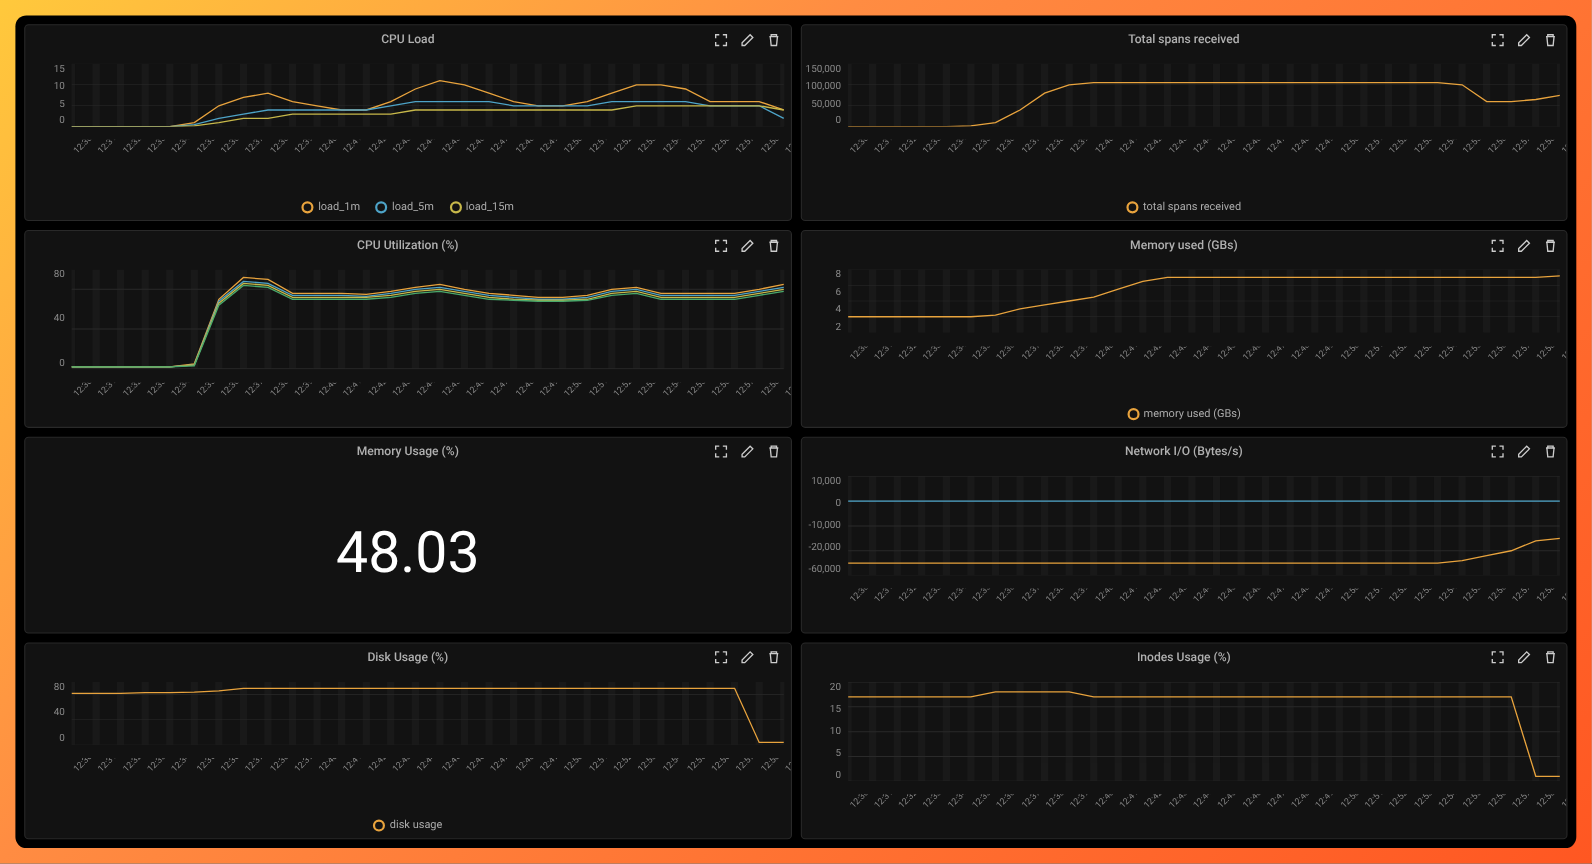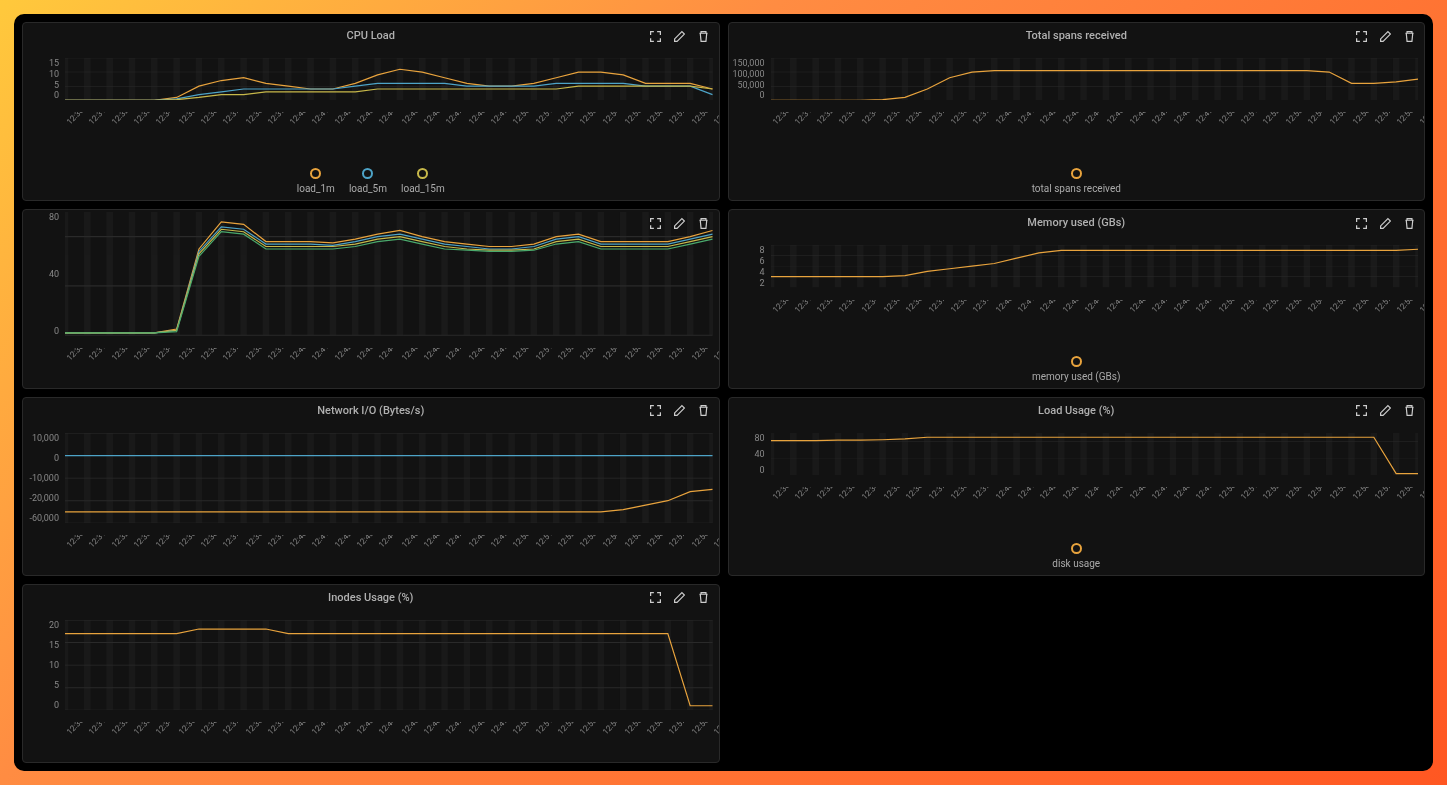--- a/index.html
+++ b/index.html
@@ -69,21 +69,21 @@
     white-space: nowrap;
     display: inline-block;
     width: 0;
     margin-top: 8px;
   }
   .legend {
     display: flex; justify-content: center; gap: 14px;
     padding: 4px 0 6px;
     font-size: 10px; color: #aaa;
   }
-  .legend-item { display: flex; align-items: center; gap: 4px; flex-direction: column; }
+  .legend-item { display: flex; align-items: center; gap: 4px; }
   .legend-swatch {
     width: 11px; height: 11px; border-radius: 50%;
     border: 2px solid;
     background: transparent;
   }
   .plot { position: absolute; inset: 2px 6px 0 42px; }
   .plot svg { width: 100%; height: 100%; display: block; }
   .gridline { stroke: #2a2a2a; stroke-width: 1; }
   .big-value {
     flex: 1;
@@ -312,20 +312,21 @@
       </div>
     <div class="legend">
         <div class="legend-item">
           <span class="legend-swatch" style="border-color: rgb(232, 163, 61);"></span>
           <span>total spans received</span>
         </div>
       </div>
   </div>
 
   <div class="panel">
+    <div class="panel-title">CPU Utilization (%)</div>
     <div class="panel-actions">
       <span>
           <svg viewBox="0 0 16 16">
             <path d="M2 6V2h4M14 6V2h-4M2 10v4h4M14 10v4h-4"></path>
           </svg>
         </span>
       <span>
           <svg viewBox="0 0 16 16">
             <path d="M11 2l3 3L5 14H2v-3z"></path>
           </svg>
@@ -517,20 +518,41 @@
         <span>12:59 a.m.</span>
       </div>
     <div class="legend">
         <div class="legend-item">
           <span class="legend-swatch" style="border-color: rgb(232, 163, 61);"></span>
           <span>memory used (GBs)</span>
         </div>
       </div>
   </div>
 
+  <div class="panel">
+    <div class="panel-title">Memory Usage (%)</div>
+    <div class="panel-actions">
+      <span>
+          <svg viewBox="0 0 16 16">
+            <path d="M2 6V2h4M14 6V2h-4M2 10v4h4M14 10v4h-4"></path>
+          </svg>
+        </span>
+      <span>
+          <svg viewBox="0 0 16 16">
+            <path d="M11 2l3 3L5 14H2v-3z"></path>
+          </svg>
+        </span>
+      <span>
+          <svg viewBox="0 0 16 16">
+            <path d="M3 4h10M5 4V2h6v2M4 4l1 10h6l1-10"></path>
+          </svg>
+        </span>
+    </div>
+    <div class="big-value">48.03</div>
+  </div>
 
   <div class="panel">
     <div class="panel-title">Network I/O (Bytes/s)</div>
     <div class="panel-actions">
       <span>
           <svg viewBox="0 0 16 16">
             <path d="M2 6V2h4M14 6V2h-4M2 10v4h4M14 10v4h-4"></path>
           </svg>
         </span>
       <span>
@@ -622,21 +644,21 @@
         <span>12:54 a.m.</span>
         <span>12:55 a.m.</span>
         <span>12:56 a.m.</span>
         <span>12:57 a.m.</span>
         <span>12:58 a.m.</span>
         <span>12:59 a.m.</span>
       </div>
   </div>
 
   <div class="panel">
-    <div class="panel-title">Load Usage (%)</div>
+    <div class="panel-title">Disk Usage (%)</div>
     <div class="panel-actions">
       <span>
           <svg viewBox="0 0 16 16">
             <path d="M2 6V2h4M14 6V2h-4M2 10v4h4M14 10v4h-4"></path>
           </svg>
         </span>
       <span>
           <svg viewBox="0 0 16 16">
             <path d="M11 2l3 3L5 14H2v-3z"></path>
           </svg>

